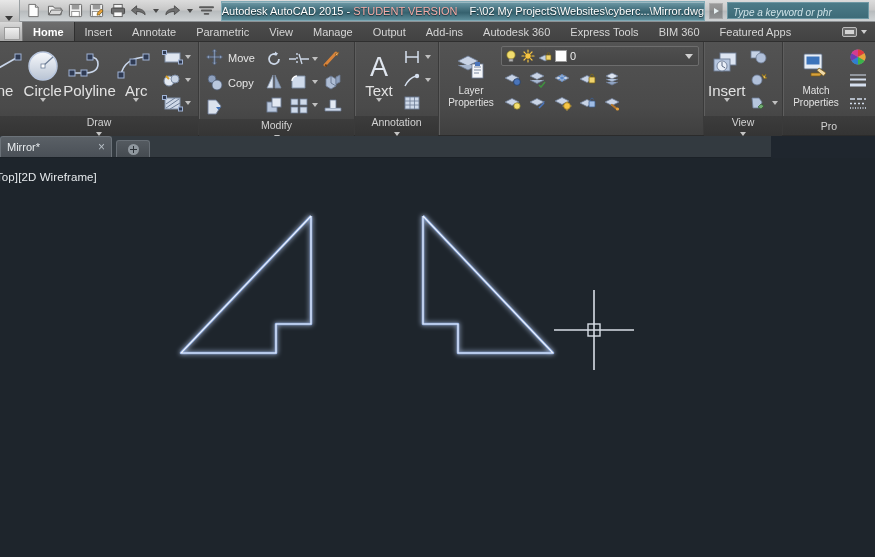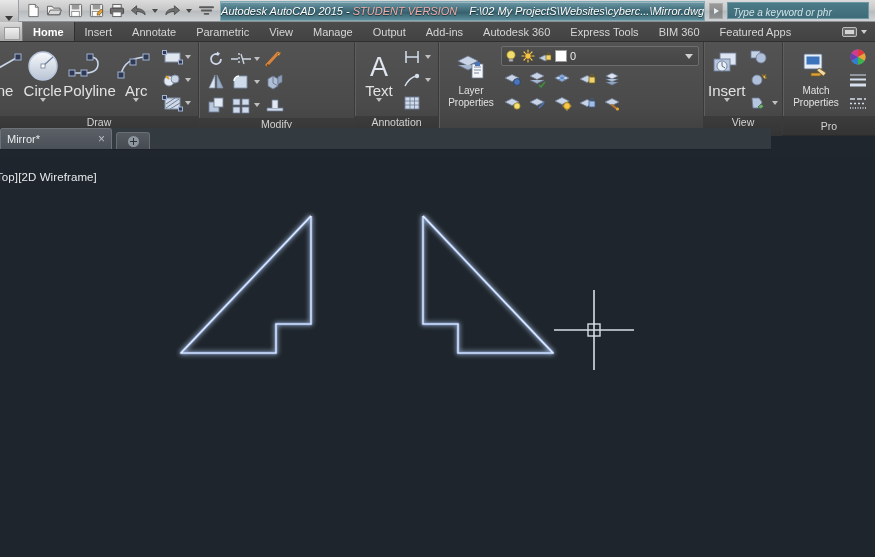--- a/index.html
+++ b/index.html
@@ -40,21 +40,20 @@
     border-right: 3px solid transparent; border-top: 4px solid #4a4a4a;
     margin: 0 3px;
   }
   .title-center {
     flex: 1; height: 20px; margin: 0 4px;
     background: linear-gradient(to bottom, #6f9ba8 0%, #46727f 40%, #35616e 60%, #5d8e9b 100%);
     border: 1px solid #7fa9b5;
     display: flex; align-items: center; justify-content: center;
     position: relative;
     box-shadow: inset 0 1px 0 rgba(255,255,255,0.3);
-    font-style: italic;
   }
   .title-text {
     font-size: 11px; color: #ffffff; white-space: nowrap;
     text-shadow: 0 1px 1px rgba(0,0,0,0.6);
   }
   .title-text .student { color: #f2aca8; }
   .title-text .path { margin-left: 12px; }
   .title-right {
     display: flex; align-items: center; gap: 4px; padding-right: 6px;
     height: 20px;
@@ -190,21 +189,21 @@
   }
   .layer-dd .name { font-size: 11px; color: #eaeaea; }
   .layer-dd .ddcaret {
     margin-left: auto; margin-right: 3px;
     width: 0; height: 0; border-left: 4px solid transparent;
     border-right: 4px solid transparent; border-top: 5px solid #d0d0d0;
   }
 
   
   .filetabs {
-    position: absolute; top: 128px; left: 0; width: 771px; height: 22px;
+    position: absolute; top: 136px; left: 0; width: 771px; height: 22px;
     background: #333a40;
     display: flex; align-items: flex-end;
     border-bottom: 1px solid #1b2127;
   }
   .filetab {
     height: 21px; min-width: 112px; display: flex; align-items: center;
     background: linear-gradient(to bottom, #5a6066, #4a5057);
     border: 1px solid #6b7279; border-bottom: none;
     border-radius: 3px 3px 0 0; padding: 0 6px; gap: 6px;
   }
@@ -431,20 +430,41 @@
         </div>
       </div>
       <div class="panel-label">
         <span>Draw</span>
         <span class="pcaret"></span>
       </div>
     </div>
 
     <div class="panel" style="width:161px">
       <div class="panel-body" style="align-items:flex-start;padding-top:4px">
+        <div style="display:flex;flex-direction:column;gap:2px">
+          <div class="txt-btn">
+            <svg width="19" height="19" viewBox="0 0 19 19">
+              <path d="M9.5 1l2.2 2.6h-1.4v4.6h4.6V6.8L17.5 9l-2.6 2.2V9.8h-4.6v4.6h1.4L9.5 17l-2.2-2.6h1.4V9.8H4.1v1.4L1.5 9l2.6-2.2v1.4h4.6V3.6H7.3z" fill="#8ea0bd" stroke="#4c5a72" stroke-width="0.8" stroke-linejoin="round"></path>
+            </svg>
+            <span class="lbl">Move</span>
+          </div>
+          <div class="txt-btn">
+            <svg width="19" height="19" viewBox="0 0 19 19">
+              <circle cx="7" cy="6" r="4" fill="#8ea0bd" stroke="#4c5a72" stroke-width="0.8"></circle>
+              <circle cx="12" cy="12" r="5" fill="#b9c7dd" stroke="#4c5a72" stroke-width="0.8"></circle>
+            </svg>
+            <span class="lbl">Copy</span>
+          </div>
+          <div class="txt-btn">
+            <svg width="19" height="19" viewBox="0 0 19 19">
+              <path d="M3 2h8l5 6-5 8H3z" fill="#dbe2ed" stroke="#6d7c95" stroke-width="0.9"></path>
+              <path d="M11 9h5l-2.5 3z" fill="#3f6fb5"></path>
+            </svg>
+          </div>
+        </div>
 
         <div class="icon-col">
           <div class="icon-row">
             <div class="sm-btn">
               <svg width="18" height="18" viewBox="0 0 18 18">
                 <path d="M14 9a5 5 0 1 1-2.2-4.1" fill="none" stroke="#cdd8e8" stroke-width="1.8"></path>
                 <path d="M10 1.5l3.2 2.2-3.4 1.8z" fill="#cdd8e8"></path>
               </svg>
             </div>
             <div class="sm-btn">

